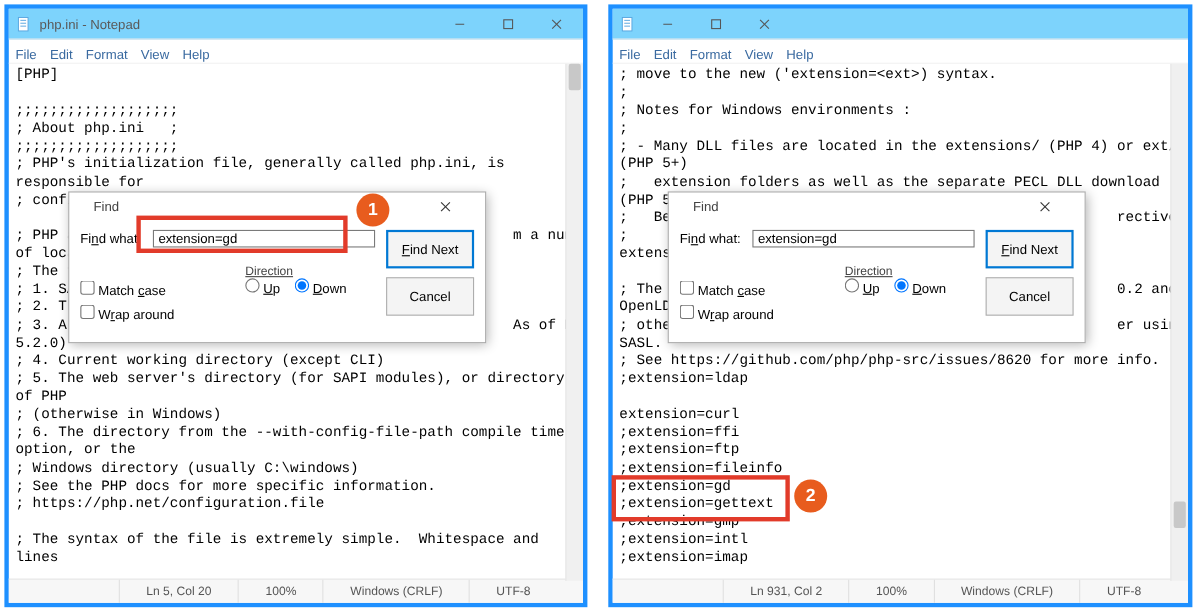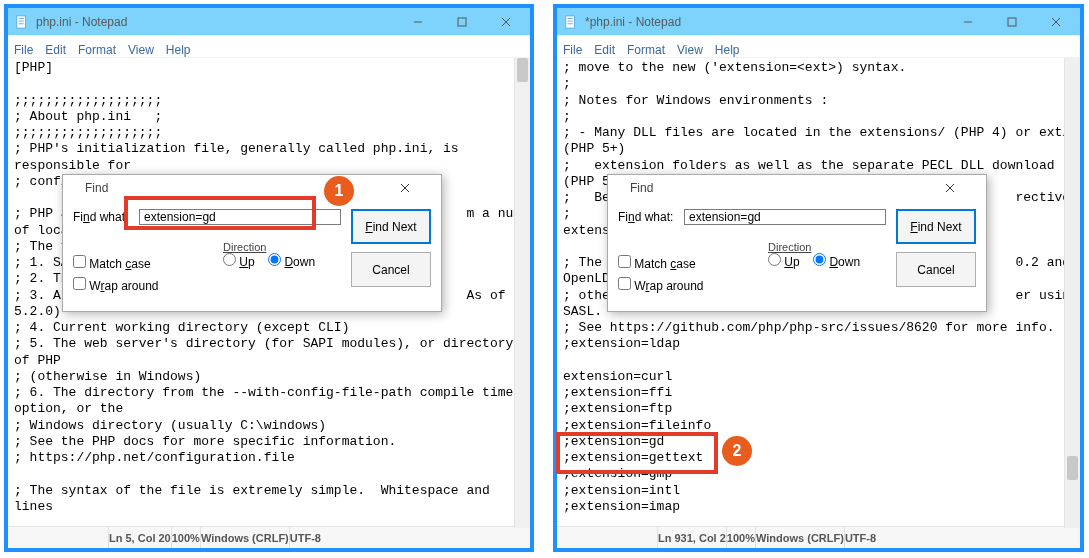--- a/index.html
+++ b/index.html
@@ -74,26 +74,25 @@
   .statusbar {
     height: 22px;
     display: flex;
     align-items: center;
     font-size: 11px;
     color: #555;
     border-top: 1px solid #e5e5e5;
     background: #f7f7f7;
   }
   .statusbar .cell {
-    padding: 0 0;
+    padding: 0 24px;
     border-left: 1px solid #e0e0e0;
     height: 100%;
     display: flex;
     align-items: center;
-    font-weight: bold;
   }
   .statusbar .cell:first-child { border-left: none; flex: 0 0 100px; }
 
   
   .vscroll {
     position: absolute;
     right: 0; top: 0;
     width: 16px; height: 100%;
     background: #f0f0f0;
     border-left: 1px solid #e5e5e5;
@@ -300,21 +299,20 @@
 <div class="window" id="win-right">
   <div class="titlebar">
     <span class="tb-icon">
       <svg width="14" height="14" viewBox="0 0 16 16">
           <rect x="2" y="1" width="10" height="14" fill="#fff" stroke="#5aa7e0"></rect>
           <line x1="4" y1="4" x2="10" y2="4" stroke="#5aa7e0"></line>
           <line x1="4" y1="7" x2="10" y2="7" stroke="#5aa7e0"></line>
           <line x1="4" y1="10" x2="10" y2="10" stroke="#5aa7e0"></line>
         </svg>
     </span>
-    <span class="tb-title">*php.ini - Notepad</span>
     <div class="tb-btn">
         <svg width="10" height="10">
           <line x1="1" y1="5" x2="9" y2="5" stroke="currentColor"></line>
         </svg>
       </div>
     <div class="tb-btn">
         <svg width="10" height="10">
           <rect x="1" y="1" width="8" height="8" fill="none" stroke="currentColor"></rect>
         </svg>
       </div>

